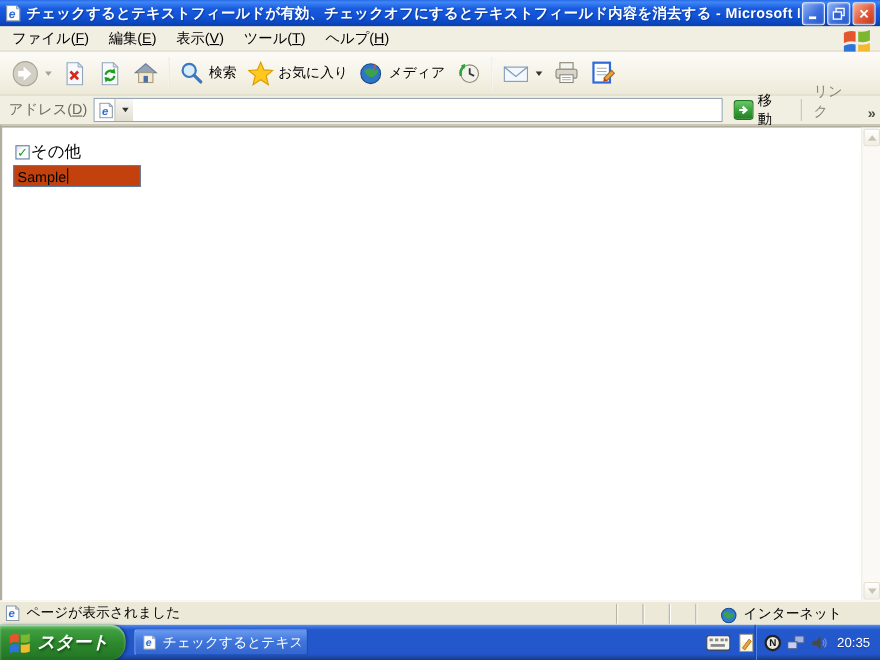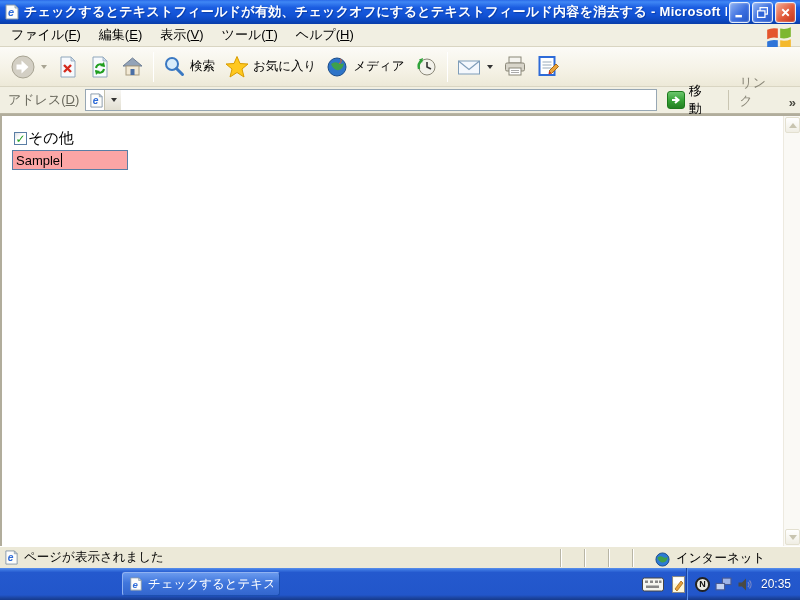--- a/index.html
+++ b/index.html
@@ -56,21 +56,21 @@
   .links-more { font-weight:bold; color:#4A4A42; }
 
   
   .content { position:absolute; left:0; top:114px; width:800px; height:432px; background:#fff;
     border-top:2px solid #B1AD9C; border-left:2px solid #B1AD9C; }
   .page-checkrow { position:absolute; left:12px; top:13px; display:flex; align-items:center; }
   .xp-checkbox { width:13px; height:13px; border:1px solid #5A7EA5; background:linear-gradient(135deg,#DCDFE3,#FFFFFF 40%);
     display:flex; align-items:center; justify-content:center; }
   .xp-check { color:#21A121; font-size:12px; font-weight:bold; line-height:10px; }
   .check-label { font-size:15px; color:#000; margin-left:1px; }
-  .text-field { position:absolute; left:10px; top:34px; width:116px; height:20px; background:#fca5a5;
+  .text-field { position:absolute; left:10px; top:34px; width:116px; height:20px; background:#c2410c;
     border:1px solid #5A7EA5; display:flex; align-items:center; padding-left:3px; font-size:13px; }
   .caret { width:1px; height:14px; background:#000; margin-left:1px; }
 
   
   .scrollbar { position:absolute; right:0; top:0; width:17px; height:430px; background:#FAF9F5;
     border-left:1px solid #EDEAE0; }
   .sb-btn { position:absolute; left:1px; width:15px; height:16px; border:1px solid #E3E0D0; border-radius:2px;
     background:linear-gradient(180deg,#FFFFFF,#F0EEE4); display:flex; align-items:center; justify-content:center; }
   .sb-up { top:1px; } .sb-down { bottom:1px; }
   .tri-up { width:0; height:0; border-left:4px solid transparent; border-right:4px solid transparent;
@@ -305,20 +305,29 @@
     <div class="sb-zone">
       <svg width="15" height="15" viewBox="0 0 16 16">
         <circle cx="8" cy="8" r="7" fill="#2C7BD4" stroke="#1A4C8A"></circle>
         <path d="M2.5 6 q3.5 -2.5 5.5 -1 q2.5 2 5.5 0.2 q-0.8 5 -4 5.8 q-4.5 1 -7 -5" fill="#3FA04A"></path>
       </svg>
       <span>インターネット</span>
     </div>
   </div>
 
   <div class="taskbar">
+    <div class="start-btn">
+      <svg width="20" height="20" viewBox="0 0 22 22">
+        <path d="M1 4 Q5 2 10 3 L10 11 Q5 10 1 12 Z" fill="#E4552D"></path>
+        <path d="M12 3 Q17 4 21 2 L21 10 Q17 12 12 11 Z" fill="#7DB72F"></path>
+        <path d="M1 14 Q5 12 10 13 L10 21 Q5 20 1 22 Z" fill="#2E74D8"></path>
+        <path d="M12 13 Q17 14 21 12 L21 20 Q17 22 12 21 Z" fill="#F4B92D"></path>
+      </svg>
+      <span class="start-label">スタート</span>
+    </div>
     <div class="task-btn">
       <svg width="14" height="14" viewBox="0 0 16 16" style="flex:none">
         <path d="M2 1 h9 l3 3 v11 h-12 z" fill="#FDFDFB" stroke="#8899AA"></path>
         <path d="M11 1 l3 3 h-3 z" fill="#CCD9E8" stroke="#8899AA" stroke-width="0.8"></path>
         <text x="4" y="12" font-size="11" font-style="italic" font-weight="bold" fill="#2E6BD8">e</text>
       </svg>
       <span class="task-label">チェックするとテキストフィ...</span>
     </div>
     <div class="lang-area">
       <svg width="22" height="15" viewBox="0 0 22 14">

